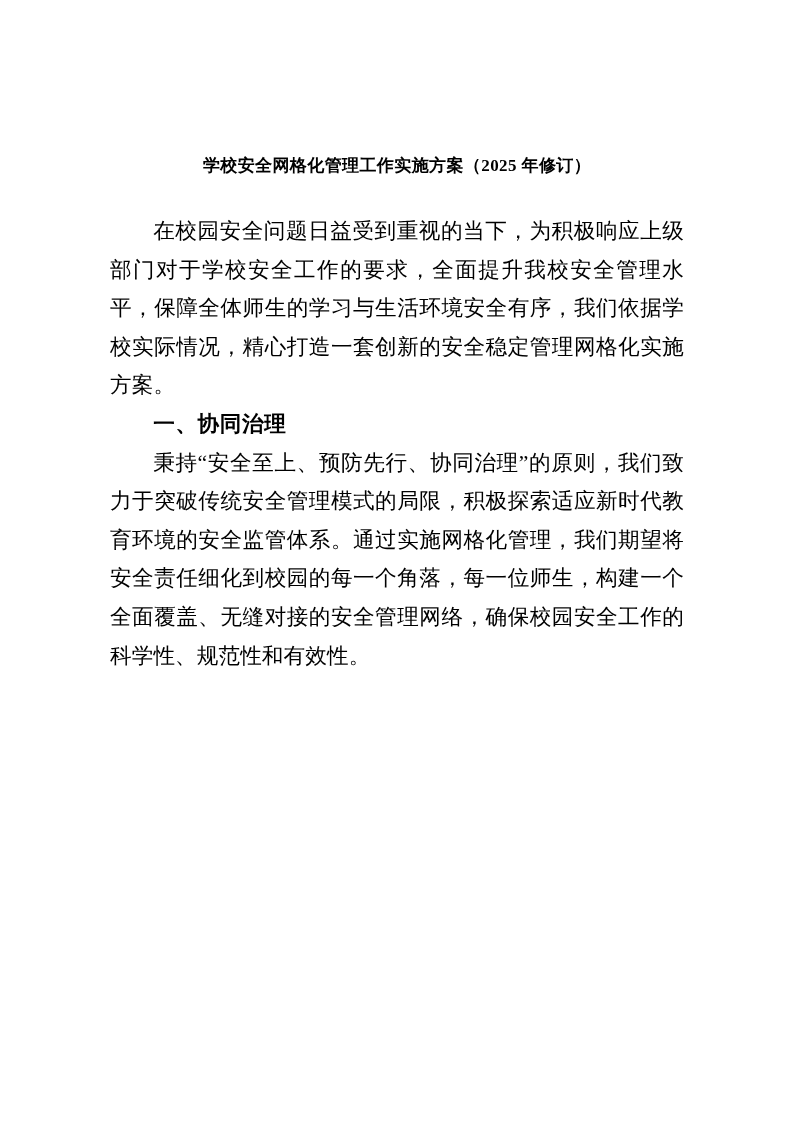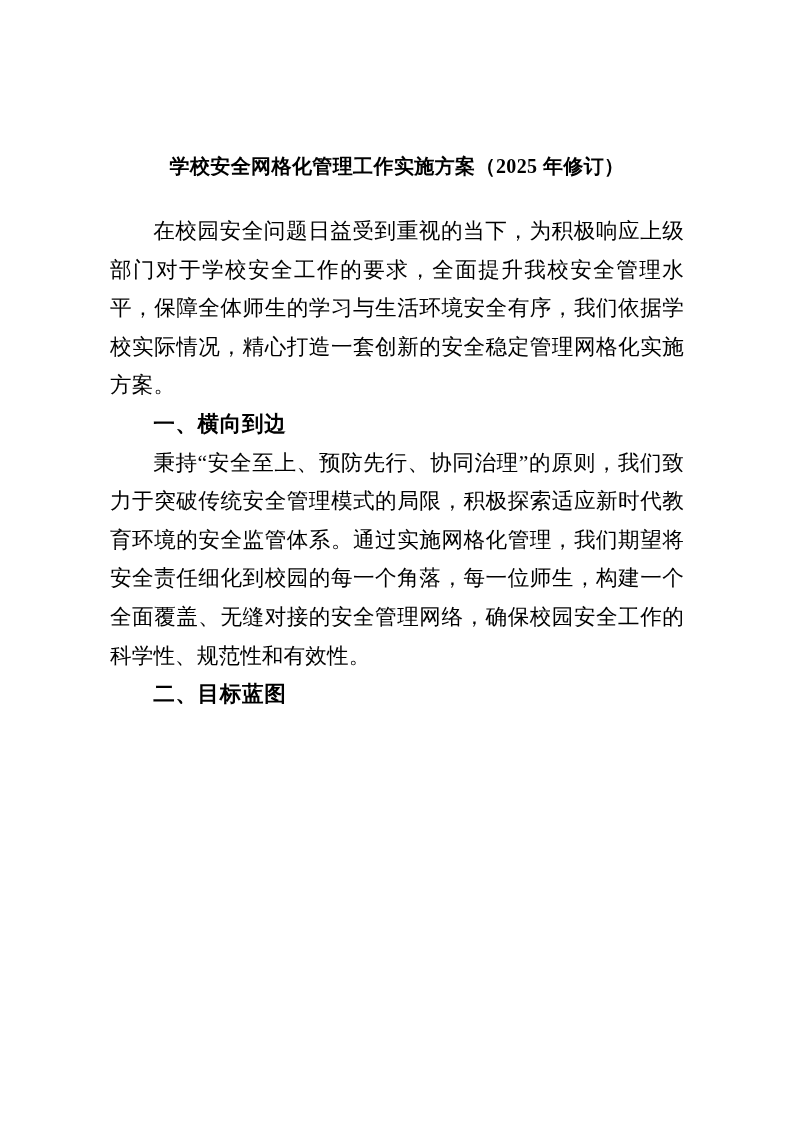--- a/index.html
+++ b/index.html
@@ -20,21 +20,21 @@
     overflow: hidden;
     box-sizing: border-box;
   }
   .content {
     position: absolute;
     left: 110px;
     top: 146px;
     width: 574px;
   }
   .doc-title {
-    font-size: 20px;
+    font-size: 17px;
     font-weight: bold;
     text-align: center;
     letter-spacing: 0.4px;
     line-height: 40px;
     margin: 0 0 26px 0;
     white-space: nowrap;
   }
   .para {
     font-size: 21.6px;
     line-height: 38.6px;
@@ -66,22 +66,21 @@
 </head>
 <body>
 
 <div class="page">
   <div class="content">
 
     <h1 class="doc-title">学校安全网格化管理工作实施方案（2025 年修订）</h1>
 
     <p class="para indent">在校园安全问题日益受到重视的当下，为积极响应上级部门对于学校安全工作的要求，全面提升我校安全管理水平，保障全体师生的学习与生活环境安全有序，我们依据学校实际情况，精心打造一套创新的安全稳定管理网格化实施方案。</p>
 
-    <p class="section-head">一、横向到边</p>
+    <p class="section-head">一、协同治理</p>
 
     <p class="para indent">秉持“安全至上、预防先行、协同治理”的原则，我们致力于突破传统安全管理模式的局限，积极探索适应新时代教育环境的安全监管体系。通过实施网格化管理，我们期望将安全责任细化到校园的每一个角落，每一位师生，构建一个全面覆盖、无缝对接的安全管理网络，确保校园安全工作的科学性、规范性和有效性。</p>
 
-    <p class="section-head">二、目标蓝图</p>
 
 
 
   </div>
 </div>
 
 </body></html>

